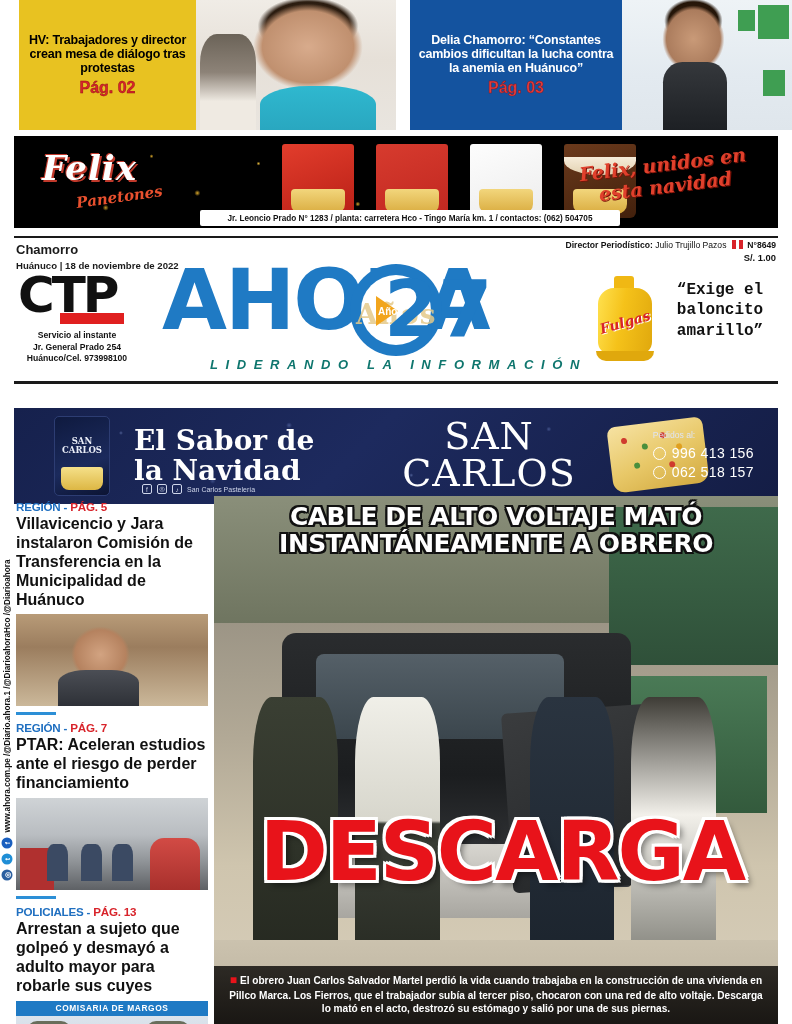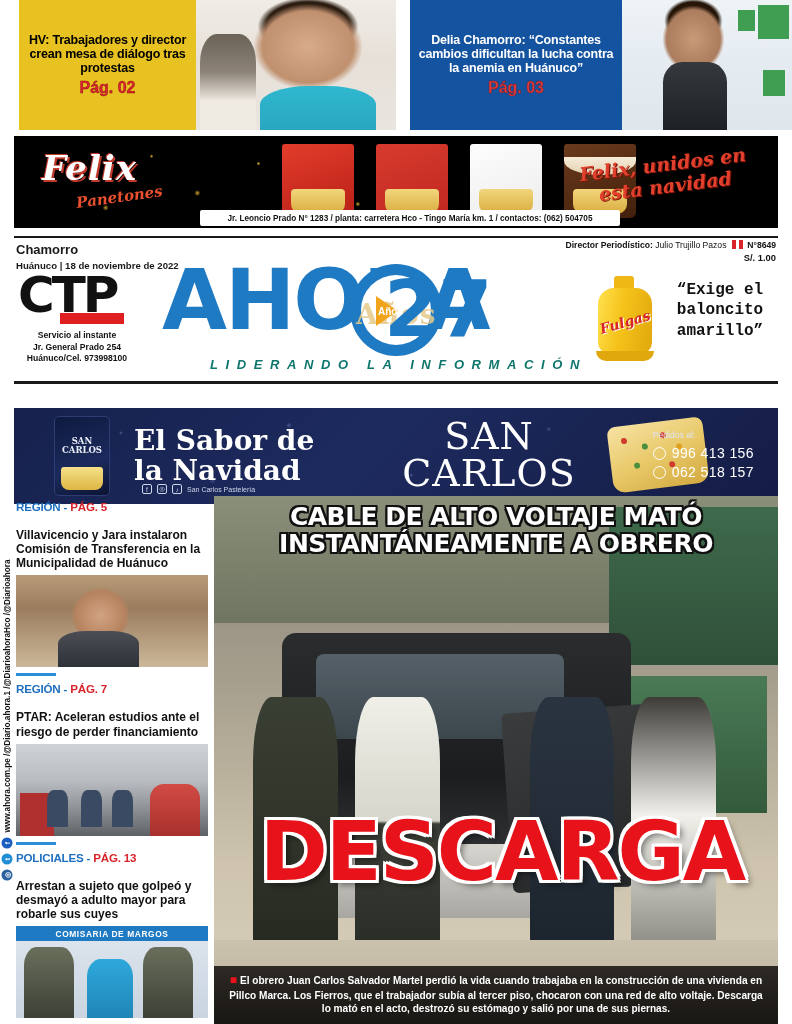--- a/index.html
+++ b/index.html
@@ -191,21 +191,21 @@
      display:inline-flex; align-items:center; justify-content:center; font-size:7px; font-weight:bold;}
   .sic.ig { background:#2b5fa0; }
   .sic.tw { background:#1f8ed6; }
   .sic.fb { background:#1a5fbf; }
 
   
   .leftcol { position:absolute; left:16px; top:500px; width:192px; }
   .art { margin-bottom:6px; }
   .art-kicker { font-size:11.6px; font-weight:bold; color:#1f6fc0; letter-spacing:-0.2px; }
   .art-kicker .pg { color:#d8232a; }
-  .art-head { font-size:12px; font-weight:bold; color:#111; line-height:1.18; margin-top:15px; }
+  .art-head { font-size:16px; font-weight:bold; color:#111; line-height:1.18; margin-top:2px; }
   .art-photo { width:192px; height:92px; margin-top:5px; position:relative; overflow:hidden; }
   .art-div { width:40px; height:3px; background:#2c8fd6; margin:6px 0 6px 0; }
 
   
   .p1bg { background:
       radial-gradient(ellipse 20% 40% at 44% 44%, #d2a381 0%, #b5825f 66%, rgba(181,130,95,0) 76%),
       linear-gradient(180deg,#b89b78 0%, #9b7d5e 36%, #cbb89a 100%); }
   .p1bg:after { content:""; position:absolute; left:22%; width:42%; bottom:0; height:40%;
       background:linear-gradient(180deg,#4b4e55,#2e3137); border-radius:34% 34% 0 0;}
   .p1bg .w { position:absolute; left:36%; bottom:0; width:16%; height:24%; background:#e9e6df; }

